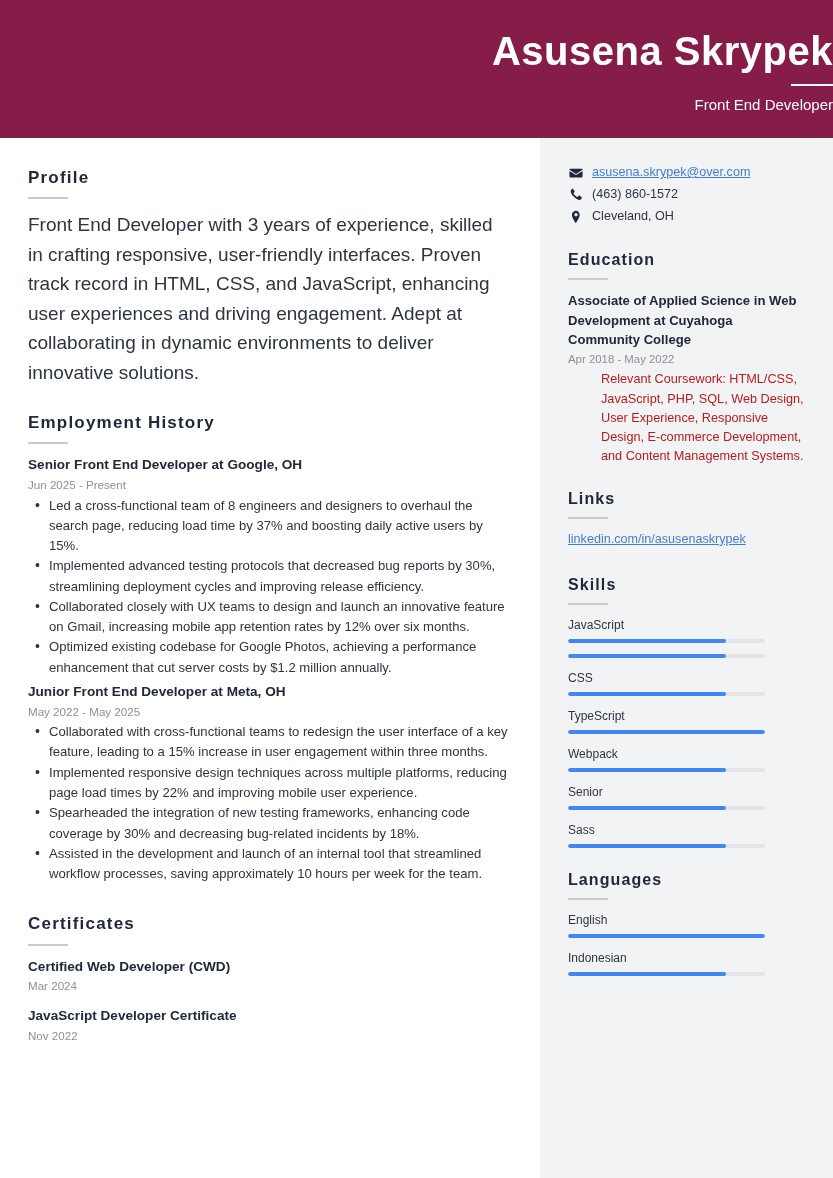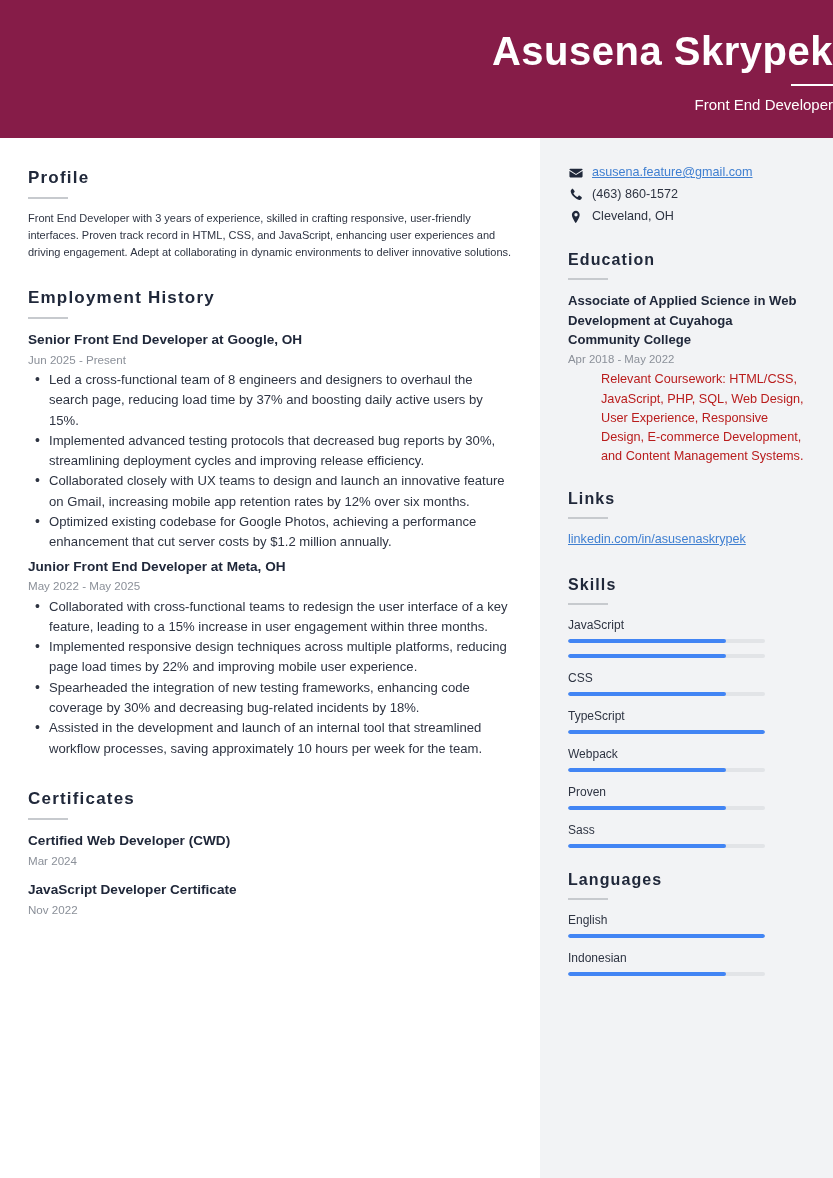--- a/index.html
+++ b/index.html
@@ -82,21 +82,21 @@
   .side-col .sec-head { font-size: 16px; letter-spacing: 1.1px; }
   .sec-rule {
     width: 40px;
     height: 2px;
     background: #c7cace;
     margin: 9px 0 11px 0;
   }
 
   
   .profile-text {
-    font-size: 11px;
+    font-size: 19px;
     line-height: 1.55;
     color: #2e3442;
   }
 
   .section { margin-bottom: 26px; }
 
   .job { margin-bottom: 2px; }
   .job-title, .cert-title {
     font-size: 13.6px;
     font-weight: 700;
@@ -286,21 +286,21 @@
 
       <div class="contact-list">
 
         <div class="contact-row">
           <span class="contact-icon">
             <svg width="14" height="14" viewBox="0 0 16 16" fill="#20283a">
               <path d="M1.5 3h13c.55 0 1 .45 1 1v.2L8 9 .5 4.2V4c0-.55.45-1 1-1z"></path>
               <path d="M.5 5.6V12c0 .55.45 1 1 1h13c.55 0 1-.45 1-1V5.6L8 10.3.5 5.6z"></path>
             </svg>
           </span>
-          <span class="contact-link">asusena.feature@gmail.com</span>
+          <span class="contact-link">asusena.skrypek@over.com</span>
         </div>
 
         <div class="contact-row">
           <span class="contact-icon">
             <svg width="14" height="14" viewBox="0 0 16 16" fill="#20283a">
               <path d="M3.2 1.2c.5-.4 1.2-.3 1.6.2l1.5 2c.35.47.28 1.13-.16 1.5l-.9.76c-.2.17-.26.45-.14.68.5.95 1.35 1.95 2.1 2.6.65.57 1.5 1.1 2.2 1.4.24.1.52.02.67-.2l.7-1c.35-.5 1.03-.62 1.52-.27l2 1.43c.5.36.62 1.05.27 1.55l-.8 1.1c-.46.63-1.24.93-2 .78-2.3-.45-4.5-1.9-6.2-3.6C3.86 8.4 2.4 6.2 1.95 3.9c-.15-.76.15-1.54.78-2l.47-.7z"></path>
             </svg>
           </span>
           <span class="contact-text">(463) 860-1572</span>
         </div>
@@ -357,21 +357,21 @@
                 <div class="skill-fill" style="width: 100%;"></div>
               </div>
             </div>
             <div class="skill-item">
               <div class="skill-label">Webpack</div>
               <div class="skill-track">
                 <div class="skill-fill" style="width: 80%;"></div>
               </div>
             </div>
             <div class="skill-item">
-              <div class="skill-label">Proven</div>
+              <div class="skill-label">Senior</div>
               <div class="skill-track">
                 <div class="skill-fill" style="width: 80%;"></div>
               </div>
             </div>
             <div class="skill-item">
               <div class="skill-label">Sass</div>
               <div class="skill-track">
                 <div class="skill-fill" style="width: 80%;"></div>
               </div>
             </div>

